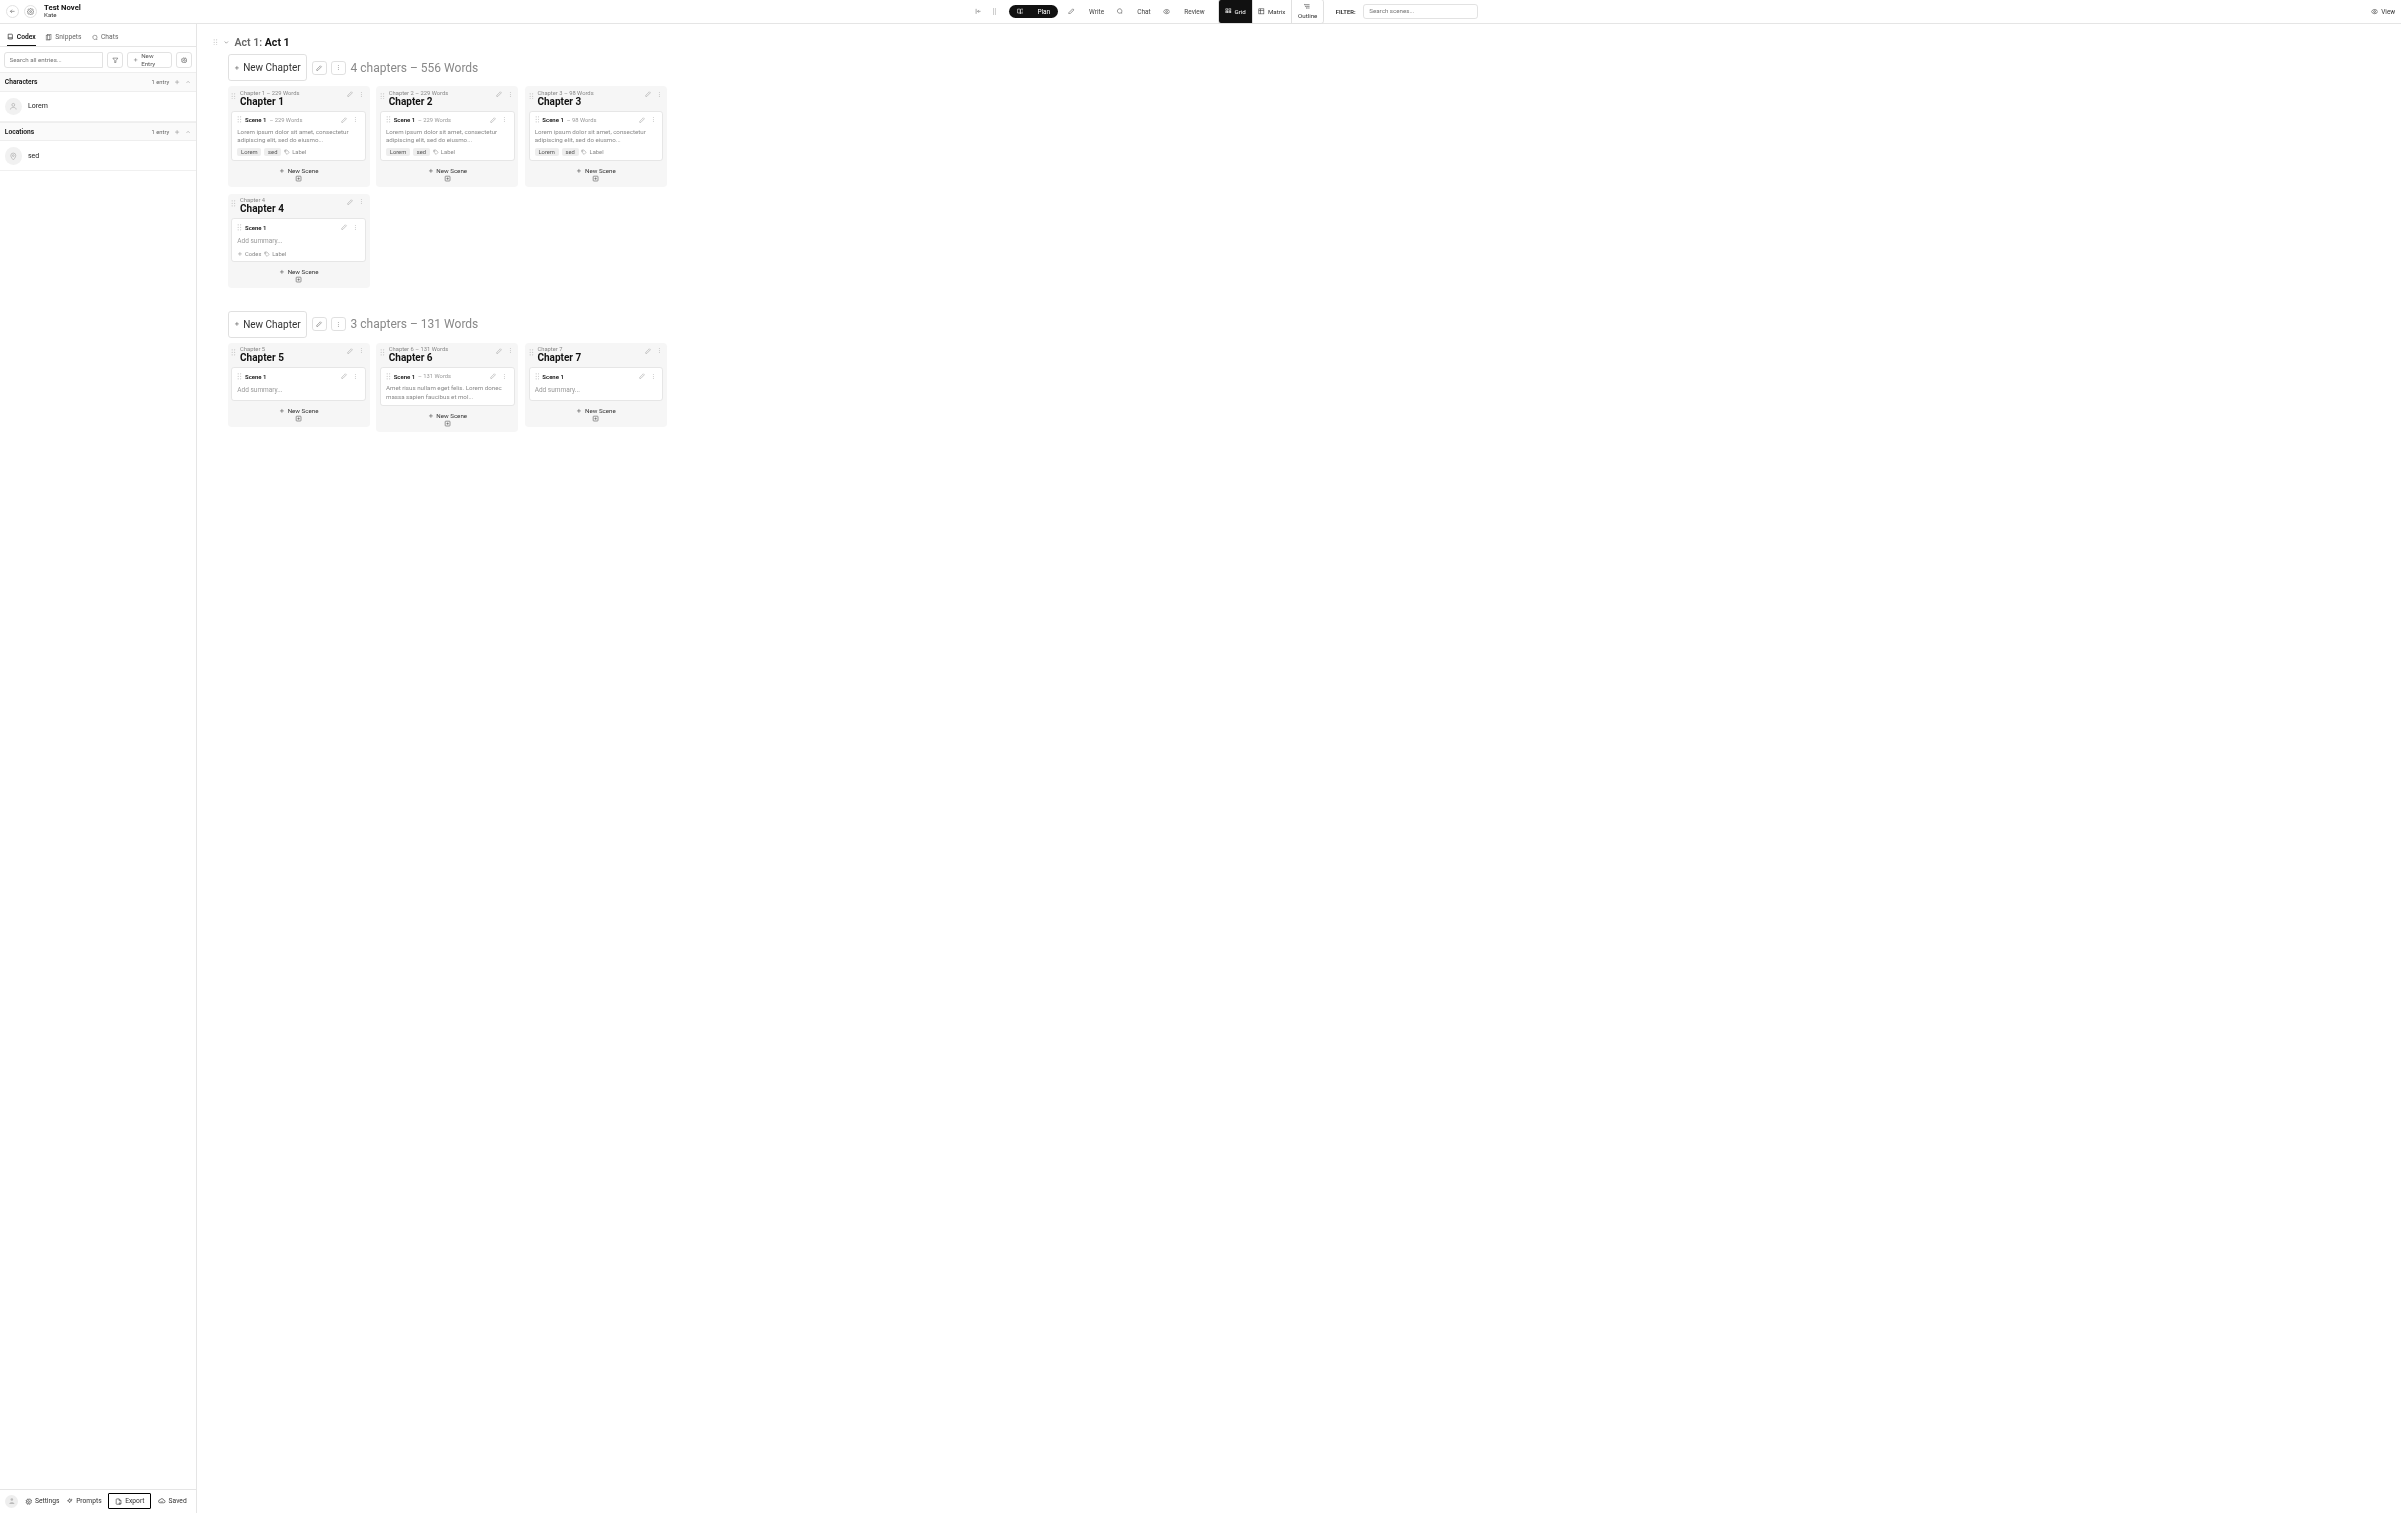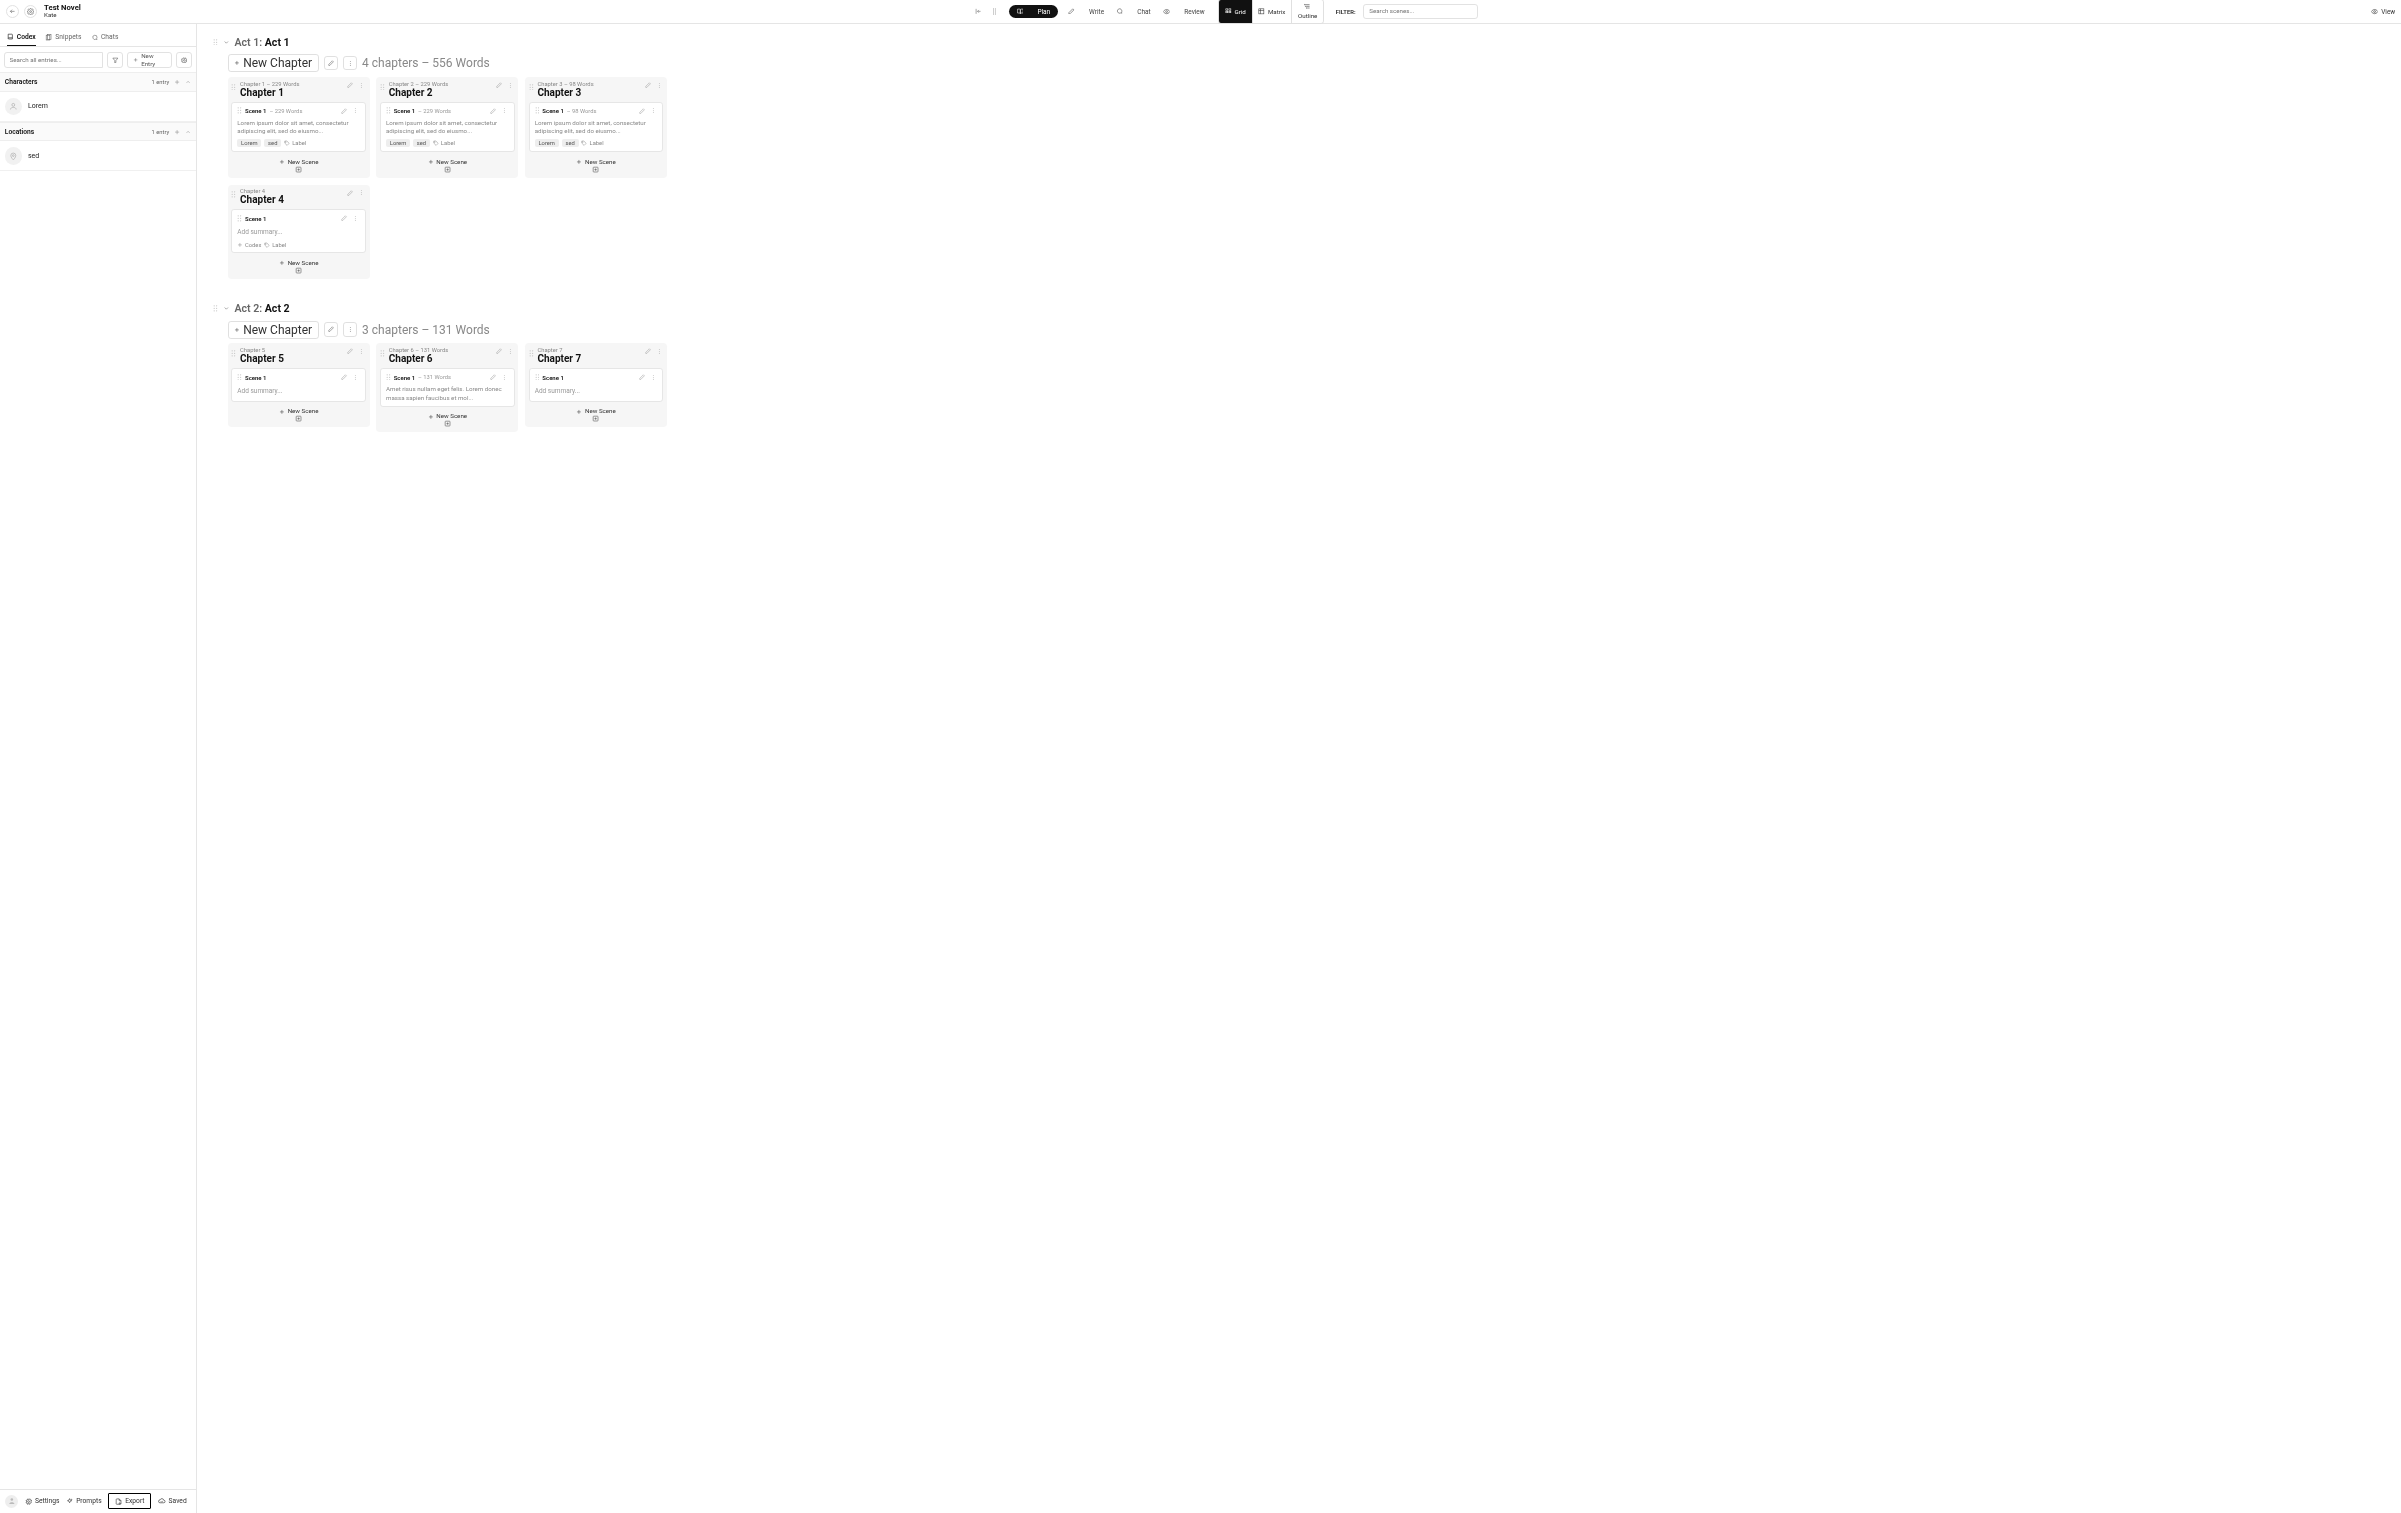--- a/index.html
+++ b/index.html
@@ -52,21 +52,21 @@
 
 .content{ flex:1; overflow:auto; padding: 11.5px 16.3px 29px; }
 .act-block{ margin-bottom: 23px; }
 .act-head{ display:flex; align-items:center; gap:4.8px; }
 .drag-dots{ color:#bbb; cursor:grab;}
 .chev{ color:#666; cursor:pointer;}
 .act-title{ font-size:10.6px; }
 .act-title .n{ color:#666; font-weight:600;}
 .act-title .t{ font-weight:700;}
 .act-toolbar{ display:flex; align-items:center; gap:4.8px; margin:5.8px 0 4.8px 14.4px;}
-.btn-outline{ height:18px; border:0.5px solid #e0e0e0; border-radius:2.9px; background:#fff; display:flex; align-items:center; gap:2.9px; padding:0 5.8px; font-size:12px; color:#333; cursor:pointer;}
+.btn-outline{ height:27px; border:0.5px solid #e0e0e0; border-radius:2.9px; background:#fff; display:flex; align-items:center; gap:2.9px; padding:0 5.8px; font-size:10px; color:#333; cursor:pointer;}
 .icon-sq{ height:14.4px; width:14.4px; border:0.5px solid #e0e0e0; border-radius:2.9px; display:flex;align-items:center;justify-content:center; color:#555; cursor:pointer;}
 .act-meta{ color:#888; font-size:12px;}
 
 .chapter-grid{ display:grid; grid-template-columns: repeat(3, 142px); gap: 6.7px; margin-left:14.4px; margin-top:1.9px; align-items:start;}
 .chapter-card{ background:#f6f6f6; border-radius:3.8px; padding:3.8px; display:flex; flex-direction:column; gap:3.8px;}
 .ch-head{ display:flex; align-items:flex-start; gap:3.8px;}
 .ch-head .drag-dots{ margin-top:2.9px;}
 .ch-head .titles{ flex:1;}
 .ch-head .ch-sub{ font-size:5.8px; color:#888;}
 .ch-head .ch-title{ font-size:10px; font-weight:700;}
@@ -745,38 +745,20 @@
                   <rect x="4" y="4" width="16" height="16" rx="2"></rect>
                   <line x1="12" y1="8" x2="12" y2="16"></line>
                   <line x1="8" y1="12" x2="16" y2="12"></line>
                 </svg>
               </span>
       </div>
           </div>
         </div>
       </div>
       <div class="act-block">
-    <div class="act-head">
-      <span class="drag-dots">
-            <svg width="4.8" height="6.7" viewBox="0 0 10 16" fill="currentColor">
-              <circle cx="2" cy="2" r="1.3"></circle>
-              <circle cx="8" cy="2" r="1.3"></circle>
-              <circle cx="2" cy="8" r="1.3"></circle>
-              <circle cx="8" cy="8" r="1.3"></circle>
-              <circle cx="2" cy="14" r="1.3"></circle>
-              <circle cx="8" cy="14" r="1.3"></circle>
-            </svg>
-          </span>
-      <span class="chev">
-            <svg width="6.7" height="6.7" viewBox="0 0 24 24" fill="none" stroke="currentColor" stroke-width="2">
-              <polyline points="6 9 12 15 18 9"></polyline>
-            </svg>
-          </span>
-      <span class="act-title"><span class="n">Act 2:</span> <span class="t">Act 2</span></span>
-    </div>
     <div class="act-toolbar">
       <div class="btn-outline">
             <svg width="5.8" height="5.8" viewBox="0 0 24 24" stroke="currentColor" stroke-width="2">
               <line x1="12" y1="4" x2="12" y2="20"></line>
               <line x1="4" y1="12" x2="20" y2="12"></line>
             </svg>
             <span>New Chapter</span>
           </div>
       <div class="icon-sq">
             <svg width="6.2" height="6.2" viewBox="0 0 24 24" fill="none" stroke="currentColor" stroke-width="2">

